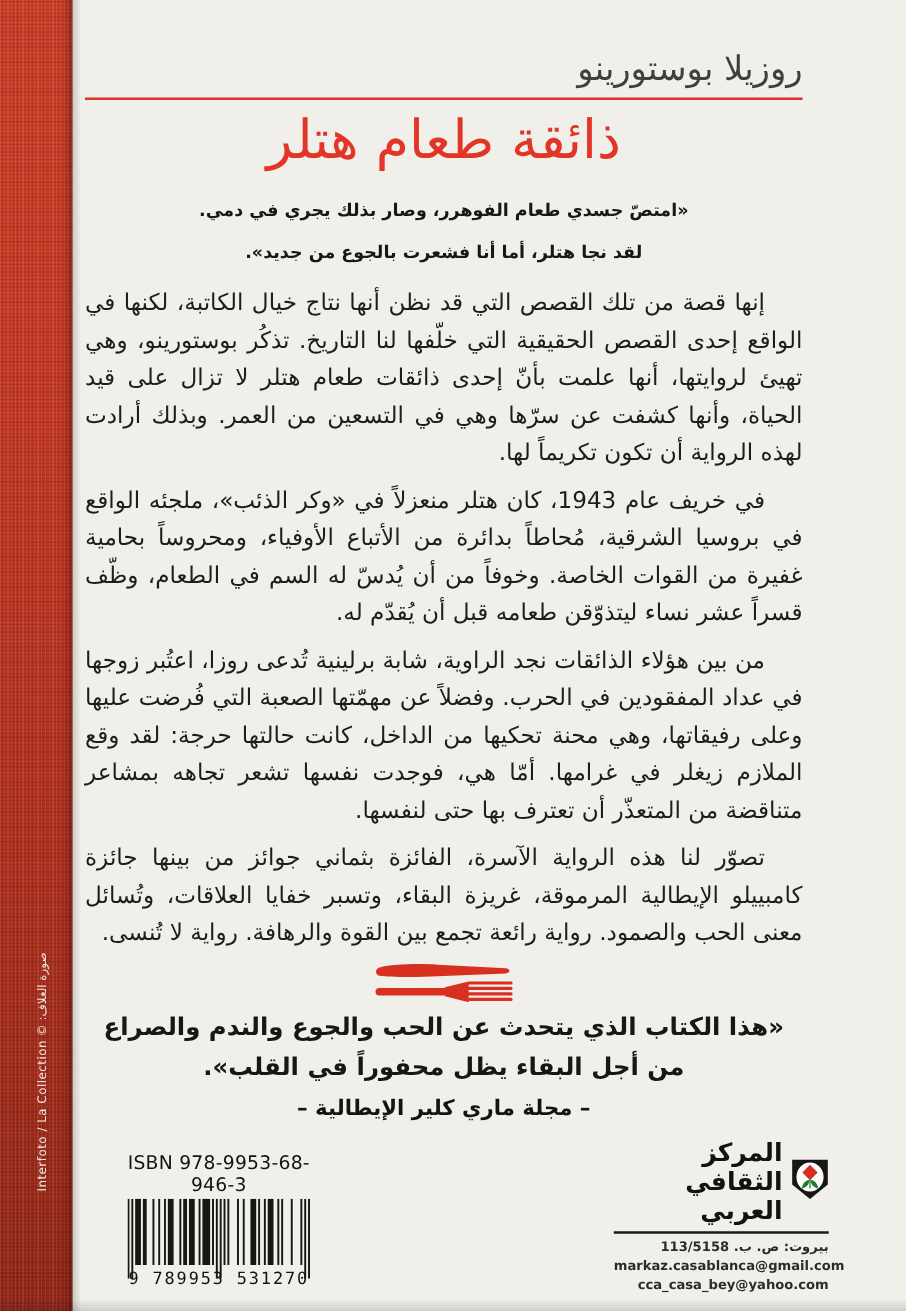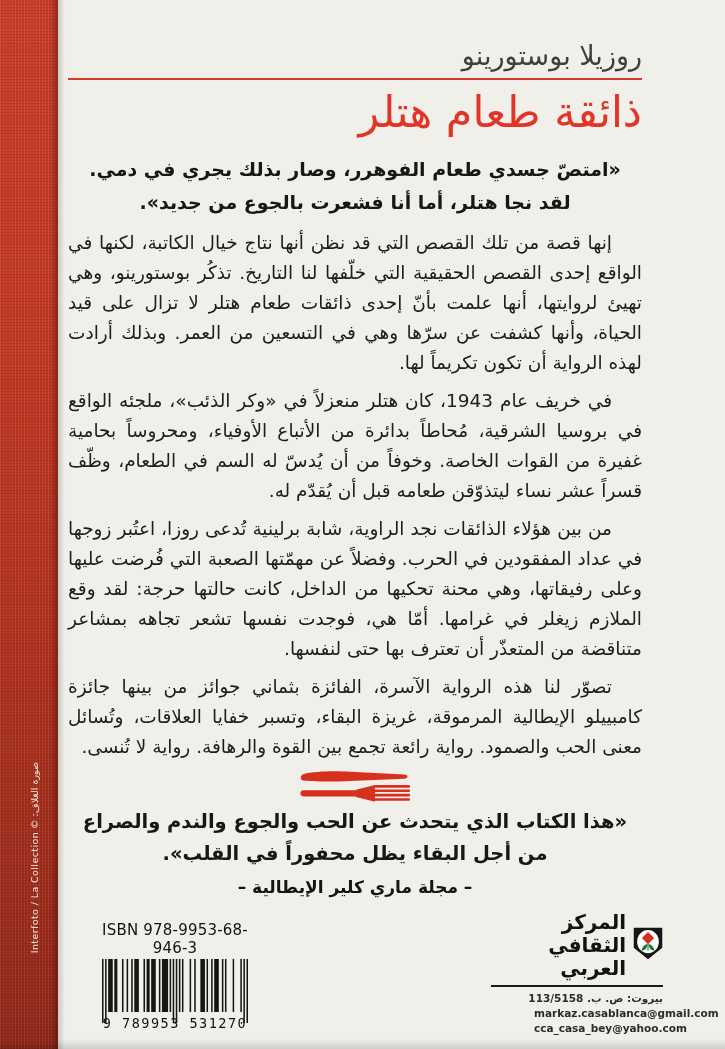--- a/index.html
+++ b/index.html
@@ -30,23 +30,23 @@
     direction:rtl; white-space:nowrap; overflow:visible;
     color:#f2e8dc; font-size:9.5px; letter-spacing:.4px;
   }
 
   
   .cover { position:absolute; left:58px; top:0; width:595px; height:100%;
     direction:rtl; padding:0 11px 0 10px; }
 
   .author { margin-top:40px; font-size:27px; line-height:1.2; color:#403f3d; text-align:right; }
   .rule   { height:2px; background:#d8362a; margin-top:6px; }
-  .title  { margin-top:8px; font-size:43px; line-height:1.15; color:#e23527; text-align:right; }
+  .title  { margin-top:8px; font-size:43px; line-height:1.15; color:#e23527; text-align:center; }
 
-  .top-quote { margin-top:15px; text-align:center; font-weight:bold; font-size:19px;
+  .top-quote { margin-top:15px; text-align:center; font-weight:bold; font-size:14px;
     line-height:33px; color:#171717; }
 
   .synopsis { margin-top:9px; font-size:18.5px; line-height:30px; text-align:justify; color:#1d1d1d; }
   .synopsis p { margin:0 0 8px; text-indent:30px; }
 
   .cutlery-wrap { text-align:center; margin-top:2px; height:36px; }
 
   .bottom-quote { text-align:center; font-weight:bold; font-size:19.5px; line-height:32px; color:#171717; }
   .attribution  { text-align:center; font-weight:bold; font-size:17px; margin-top:7px; color:#141414; }
 
@@ -56,21 +56,21 @@
   .isbn-label { font-size:15px; letter-spacing:.2px; text-align:center; margin-bottom:2px; }
   .barcode-digits { font-family:"DejaVu Sans Mono", monospace; font-size:13.5px;
     letter-spacing:1.5px; margin-top:-12px; }
 
   
   .publisher-block { position:absolute; right:62px; top:911px; width:172px; direction:rtl; }
   .pub-header { display:flex; align-items:center; gap:7px; }
   .pub-name { font-size:20px; font-weight:bold; color:#121212; line-height:1.15; }
   .pub-rule { height:2px; background:#1b1b1b; margin-top:5px; }
   .pub-addr { margin-top:4px; font-size:10.5px; font-weight:bold; color:#2b2b2b; line-height:1.42; }
-  .pub-addr .ltr { direction:ltr; text-align:right;margin-left:43px; }
+  .pub-addr .ltr { direction:ltr; text-align:right; }
 </style>
 </head>
 <body>
 
 <div class="page">
 
   <div class="spine"></div>
   <div class="spine-fold"></div>
   <div class="spine-credit">صورة الغلاف: © Interfoto / La Collection</div>
 

